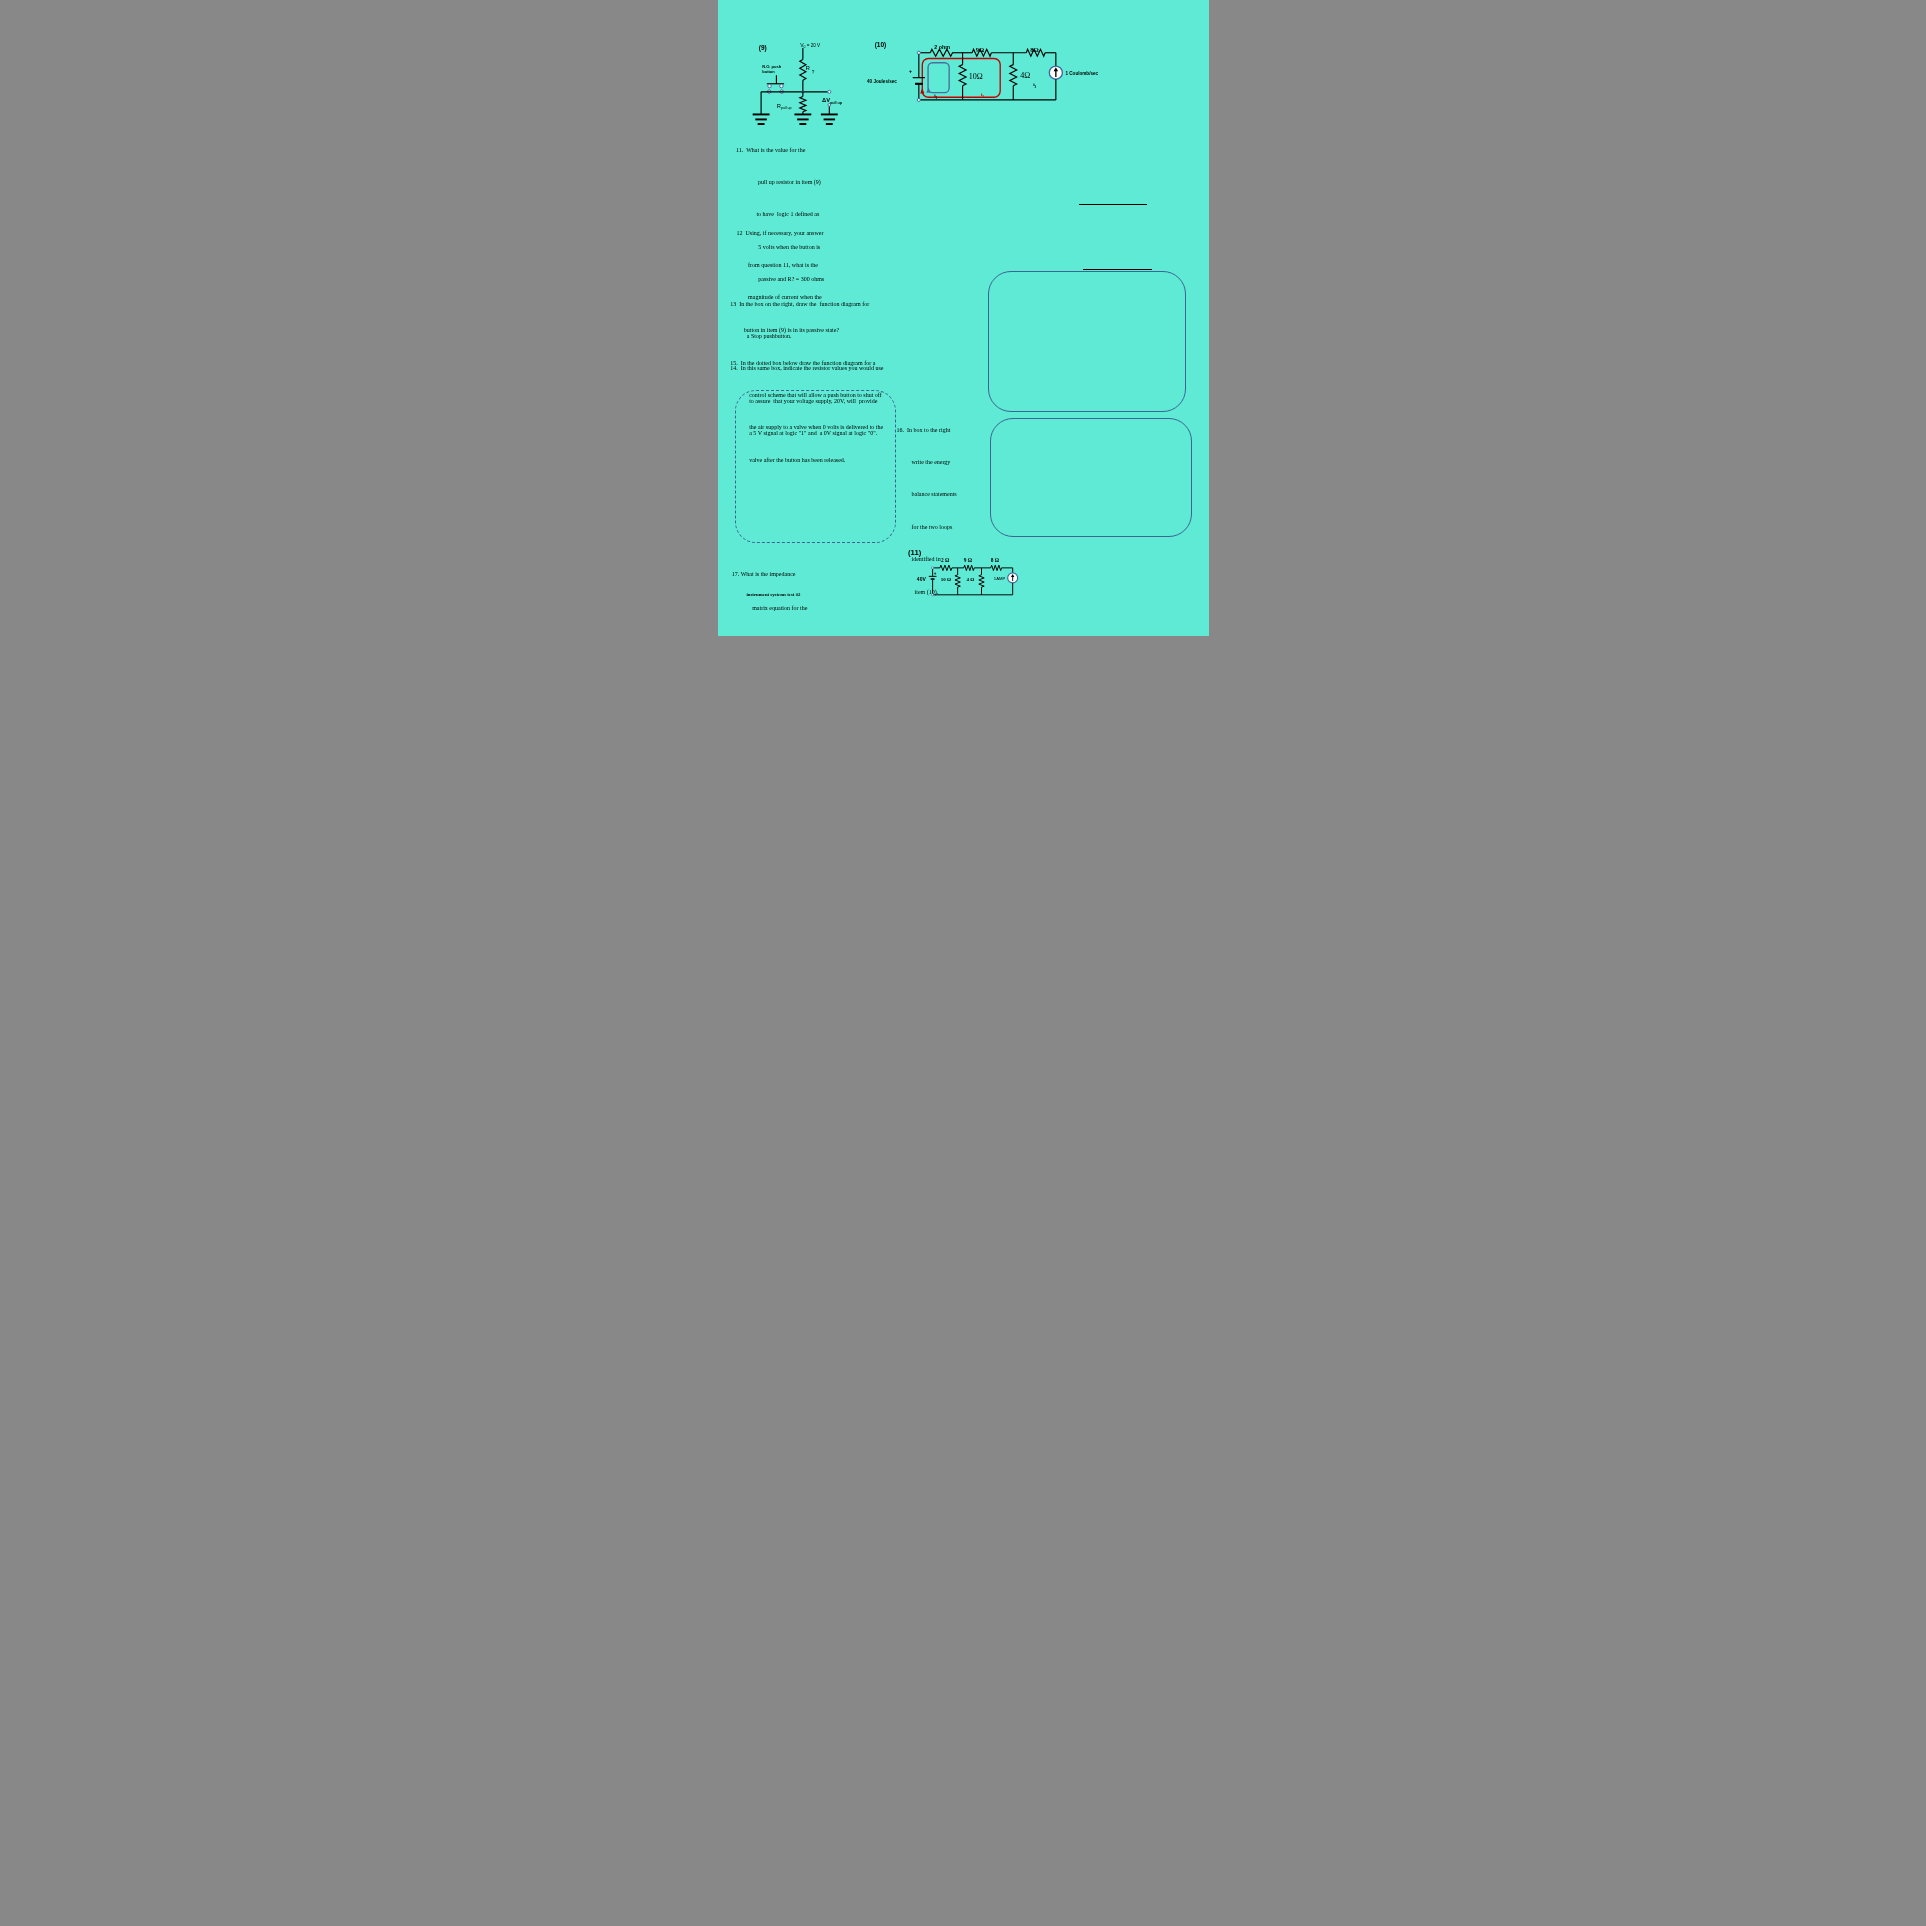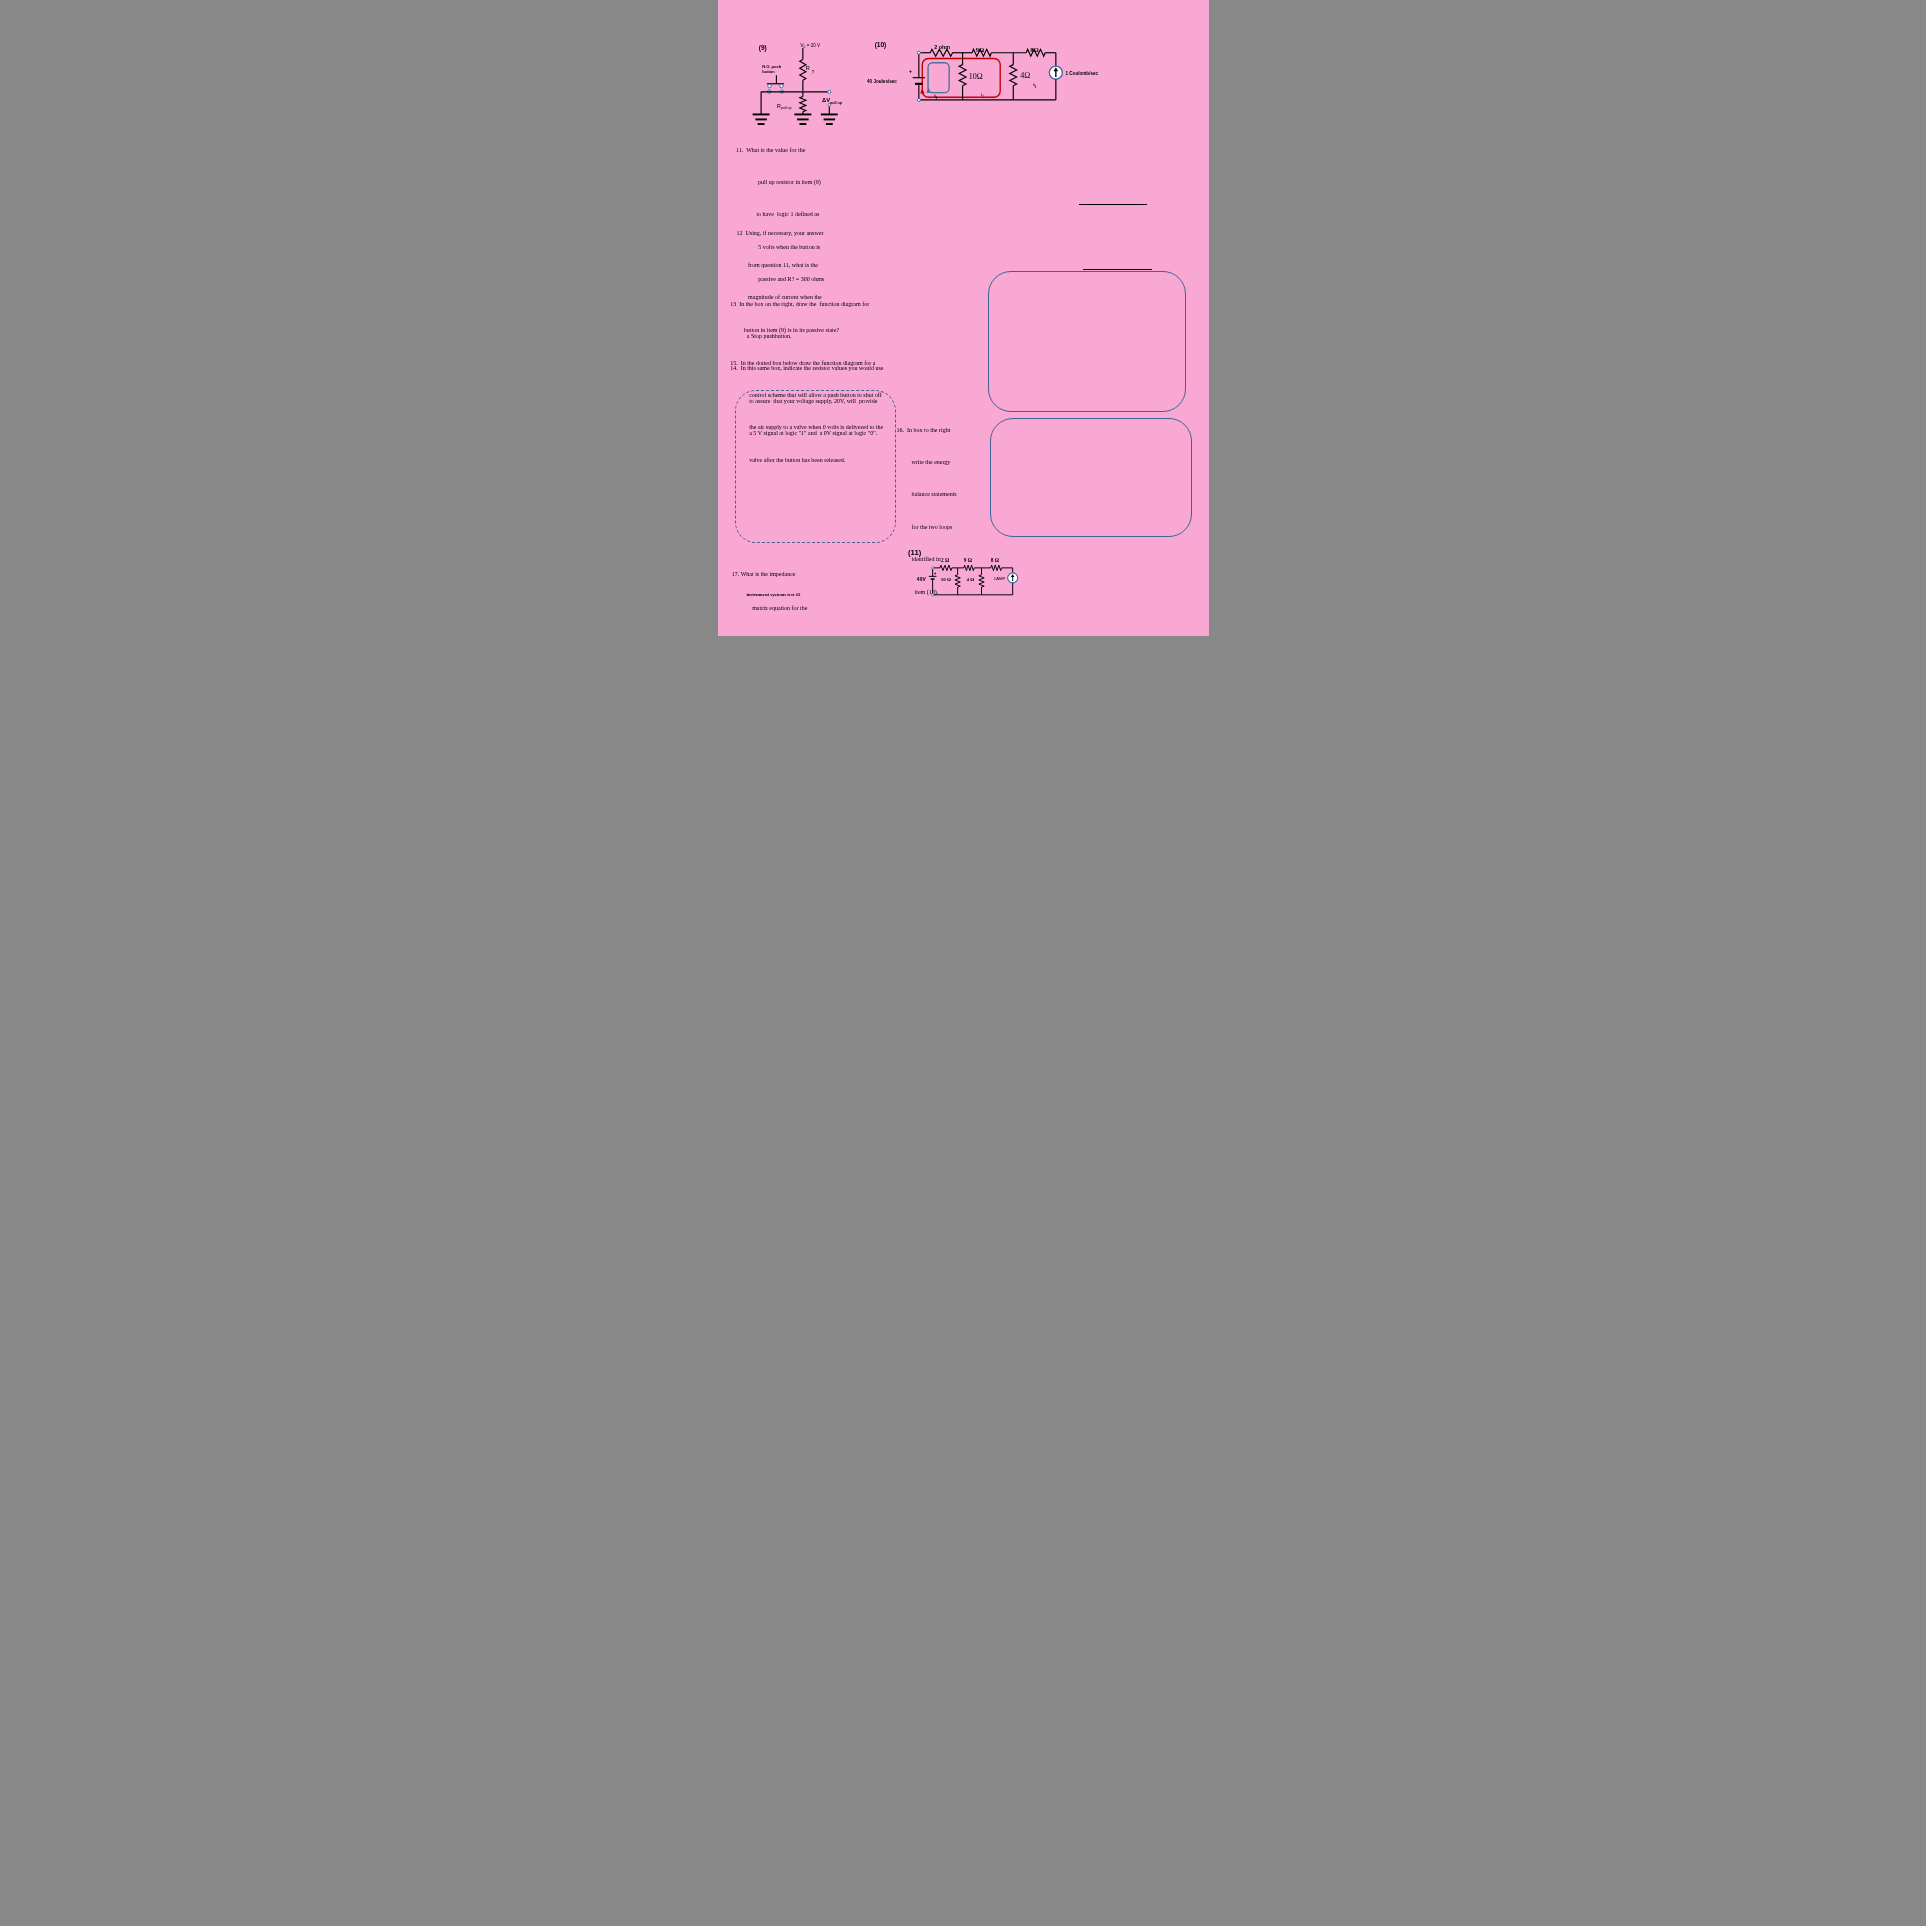--- a/index.html
+++ b/index.html
@@ -1,17 +1,17 @@
 <!DOCTYPE html>
 <html style="font-size:6.2px"><head>
 <meta charset="utf-8">
 <style>
   html,body{margin:0;padding:0;background:#888;}
   #page{
-    position:relative;width:491px;height:636px;background:#f9a8d4;
+    position:relative;width:491px;height:636px;background:#5eead4;
     margin:0 auto;overflow:hidden;
     font-family:"Liberation Serif", serif;color:#000;
   }
   .abs{position:absolute;}
   .qblock{font-size:6px;line-height:10.8px;white-space:pre;}
   .qline{height:10.8px;}
   .svgwrap{position:absolute;}
   svg text{font-family:"Liberation Sans", sans-serif;}
   svg .serif{font-family:"Liberation Serif", serif;}
   .blank{border-top:1.2px solid #000;height:0;}

